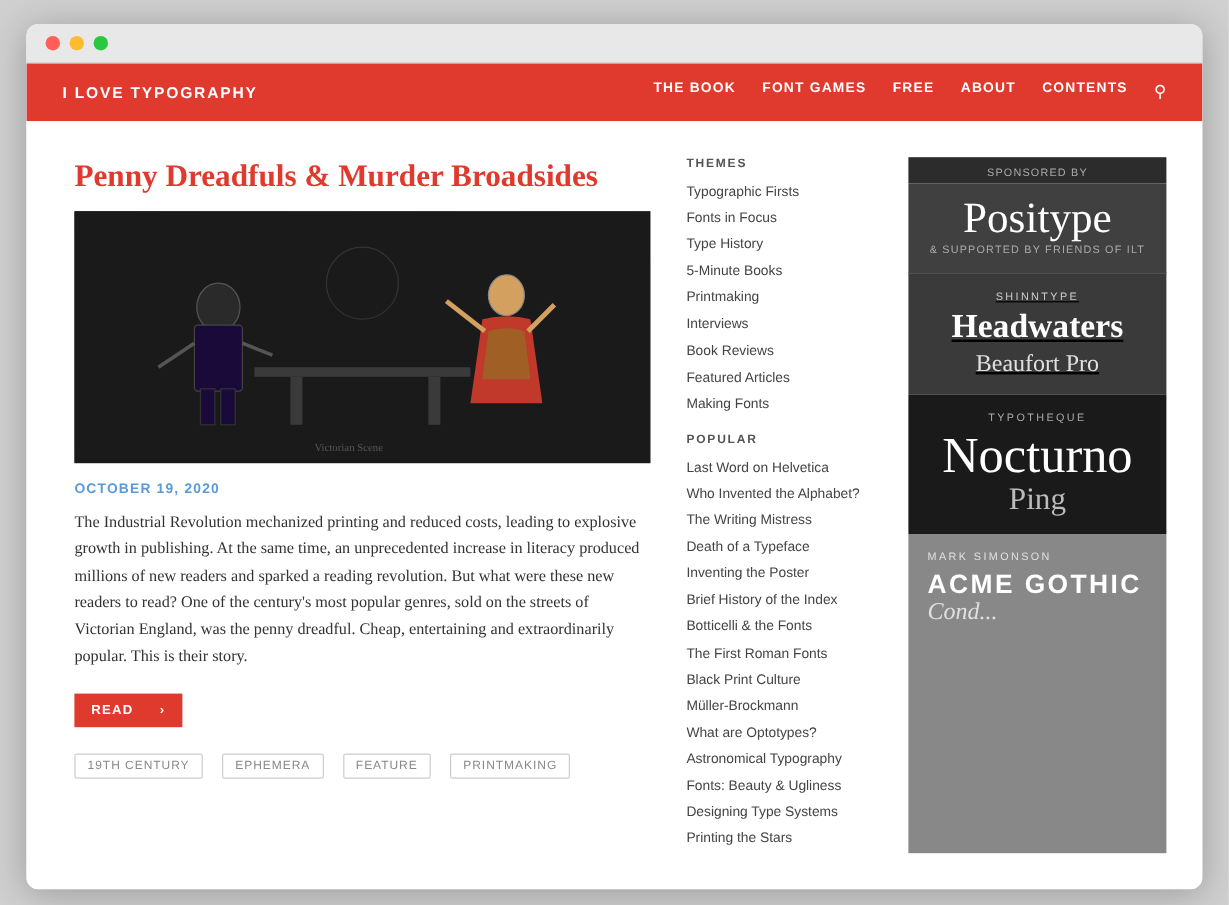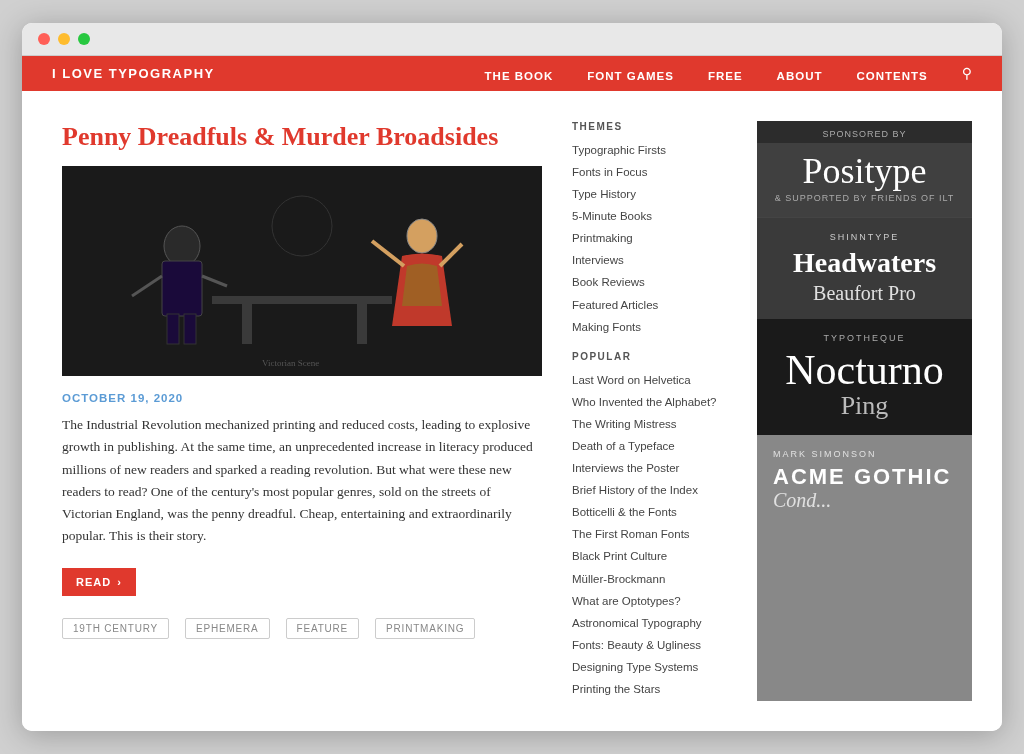--- a/index.html
+++ b/index.html
@@ -36,34 +36,34 @@
     .dot-yellow { background: #febc2e; }
     .dot-green { background: #28c840; }
 
     
     .site-nav {
       background: #e0392d;
       padding: 0 30px;
       display: flex;
       align-items: center;
       justify-content: space-between;
-      height: 35px;
+      height: 48px;
     }
     .site-logo {
       color: #fff;
       font-family: Arial, sans-serif;
       font-size: 13px;
       font-weight: 700;
       letter-spacing: 1.5px;
       text-transform: uppercase;
     }
     .nav-links {
       display: flex;
-      align-items: flex-end;
-      gap: 34px;
+      align-items: flex-start;
+      gap: 22px;
     }
     .nav-link {
       color: #fff;
       font-family: Arial, sans-serif;
       font-size: 11.5px;
       font-weight: 600;
       letter-spacing: 1px;
       text-transform: uppercase;
       text-decoration: none;
       cursor: pointer;
@@ -139,21 +139,21 @@
       font-family: Arial, sans-serif;
       font-size: 11px;
       font-weight: 700;
       letter-spacing: 1px;
       text-transform: uppercase;
       padding: 8px 14px;
       border: none;
       cursor: pointer;
       display: inline-flex;
       align-items: center;
-      gap: 6px;
+      gap: 22px;
       margin-bottom: 22px;
     }
     .tags {
       display: flex;
       gap: 16px;
       flex-wrap: wrap;
       align-items: flex-end;
     }
     .tag {
       border: 1px solid #ccc;
@@ -233,20 +233,21 @@
     .ad-supported-label {
       color: #aaa;
       font-family: Arial, sans-serif;
       font-size: 9px;
       letter-spacing: 1px;
     }
     .ad-block-2 {
       background: #3a3a3a;
       padding: 14px 16px;
       text-align: center;
+      text-decoration: underline;
     }
     .ad-sub-label {
       color: #ccc;
       font-family: Arial, sans-serif;
       font-size: 9px;
       letter-spacing: 2px;
       text-transform: uppercase;
       margin-bottom: 6px;
     }
     .ad-heading-large {
@@ -411,21 +412,21 @@
         <li><a>Featured Articles</a></li>
         <li><a>Making Fonts</a></li>
       </ul>
 
       <p class="sidebar-heading" style="margin-top:16px;">POPULAR</p>
       <ul class="sidebar-list">
         <li><a>Last Word on Helvetica</a></li>
         <li><a>Who Invented the Alphabet?</a></li>
         <li><a>The Writing Mistress</a></li>
         <li><a>Death of a Typeface</a></li>
-        <li><a>Interviews the Poster</a></li>
+        <li><a>Inventing the Poster</a></li>
         <li><a>Brief History of the Index</a></li>
         <li><a>Botticelli &amp; the Fonts</a></li>
         <li><a>The First Roman Fonts</a></li>
         <li><a>Black Print Culture</a></li>
         <li><a>Müller-Brockmann</a></li>
         <li><a>What are Optotypes?</a></li>
         <li><a>Astronomical Typography</a></li>
         <li><a>Fonts: Beauty &amp; Ugliness</a></li>
         <li><a>Designing Type Systems</a></li>
         <li><a>Printing the Stars</a></li>

